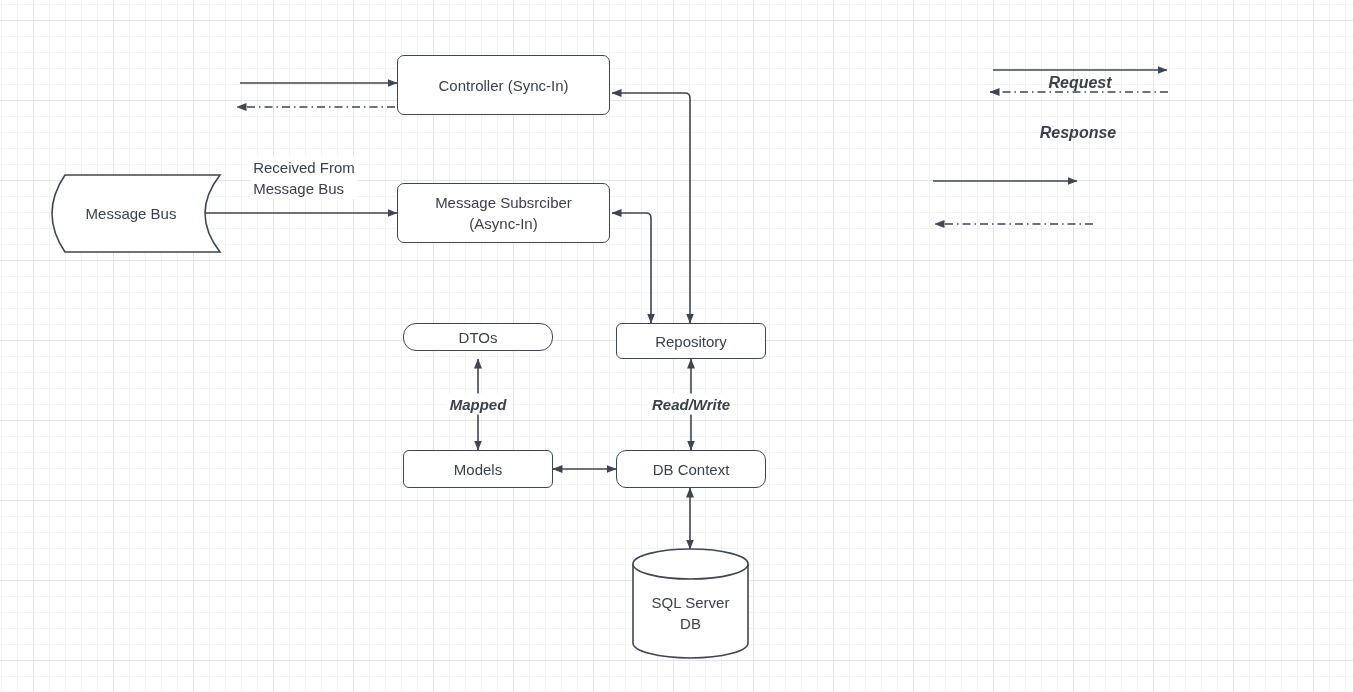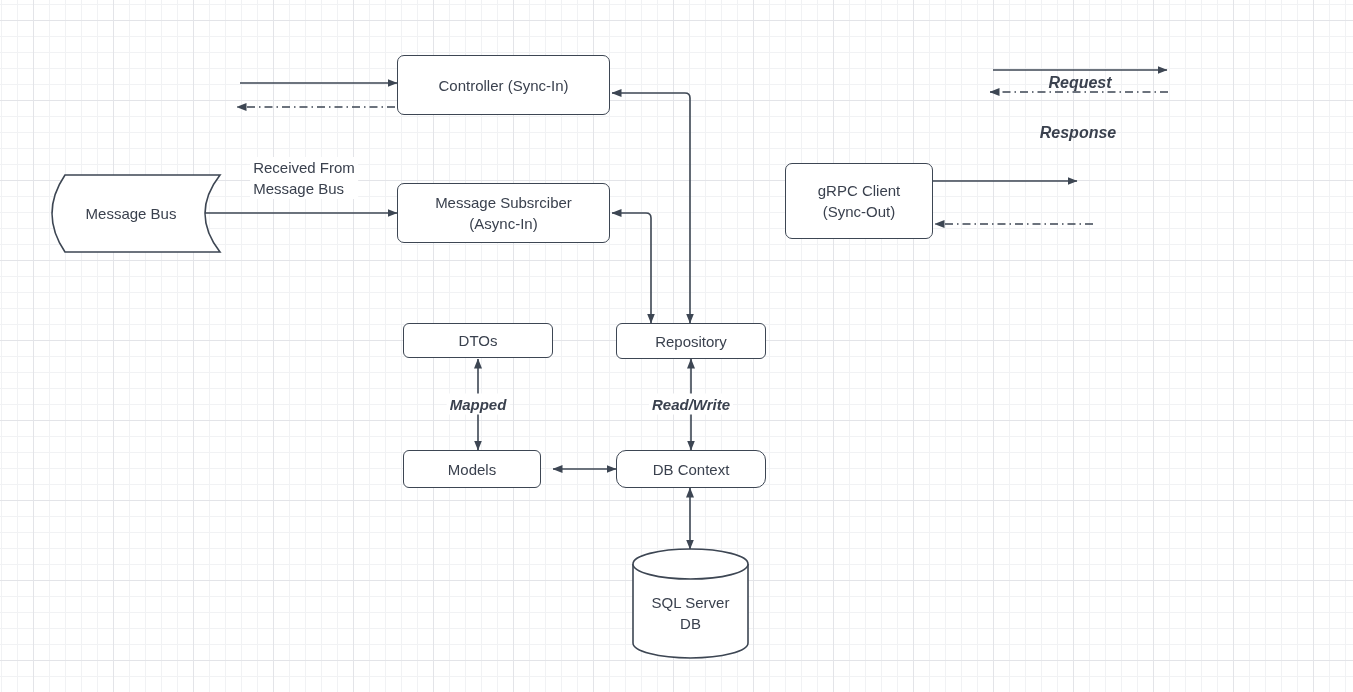--- a/index.html
+++ b/index.html
@@ -111,34 +111,30 @@
 
   <div class="node" style="left:397px; top:55px; width:213px; height:60px;">
     <span>Controller (Sync-In)</span>
   </div>
 
   <div class="node" style="left:397px; top:183px; width:213px; height:60px;">
     <span>Message Subsrciber</span>
     <span>(Async-In)</span>
   </div>
 
-  <div class="node" style="left:785px; top:163px; width:148px; height:76px;">
-    <span>gRPC Client</span>
-    <span>(Sync-Out)</span>
-  </div>
 
-  <div class="node" style="left:403px; top:323px; width:150px; height:35px; border-radius:6px;">
+  <div class="node" style="left:403px; top:323px; width:150px; height:28px; border-radius:13px;">
     <span>DTOs</span>
   </div>
 
   <div class="node" style="left:616px; top:323px; width:150px; height:36px; border-radius:6px;">
     <span>Repository</span>
   </div>
 
-  <div class="node" style="left:403px; top:450px; width:138px; height:38px; border-radius:6px;">
+  <div class="node" style="left:403px; top:450px; width:150px; height:38px; border-radius:6px;">
     <span>Models</span>
   </div>
 
   <div class="node" style="left:616px; top:450px; width:150px; height:38px; border-radius:10px;">
     <span>DB Context</span>
   </div>
 
   <div class="shape-label" style="left:56px; top:175px; width:150px; height:77px;">
     <span>Message Bus</span>
   </div>

